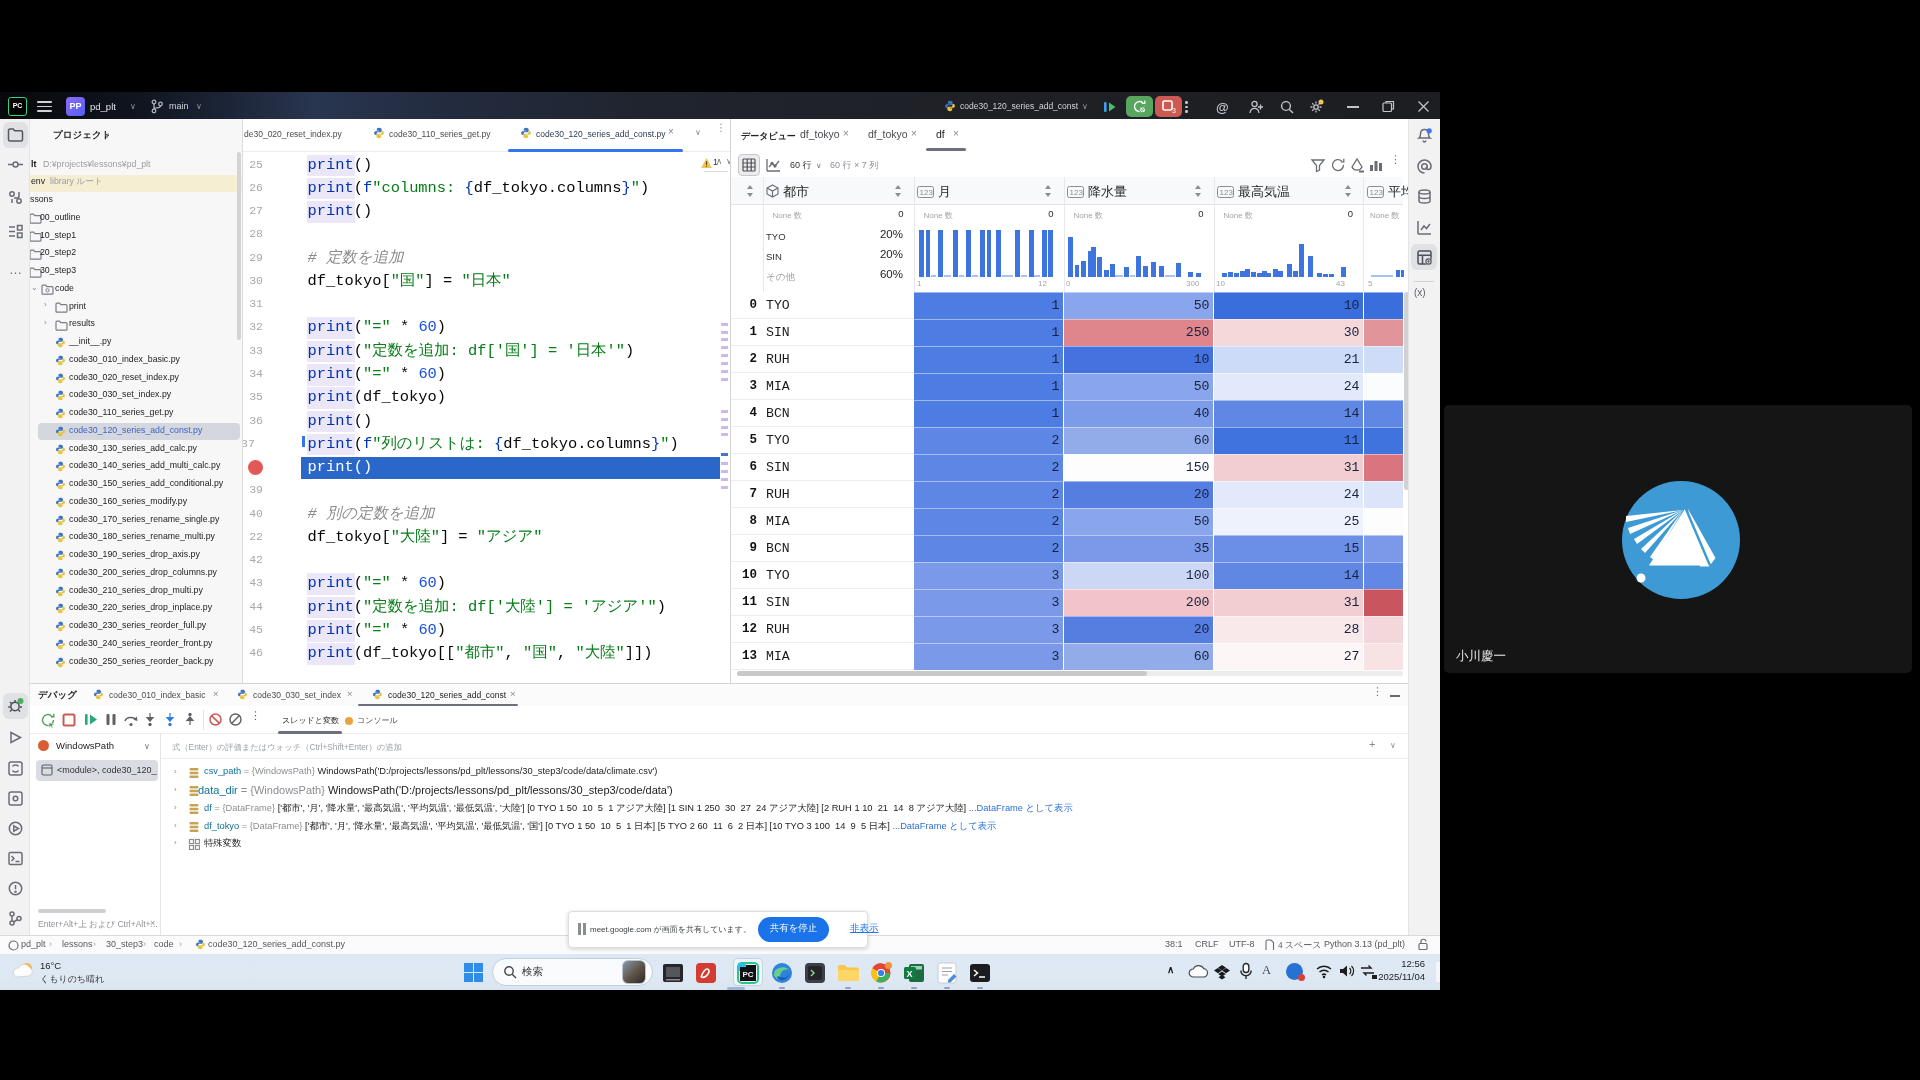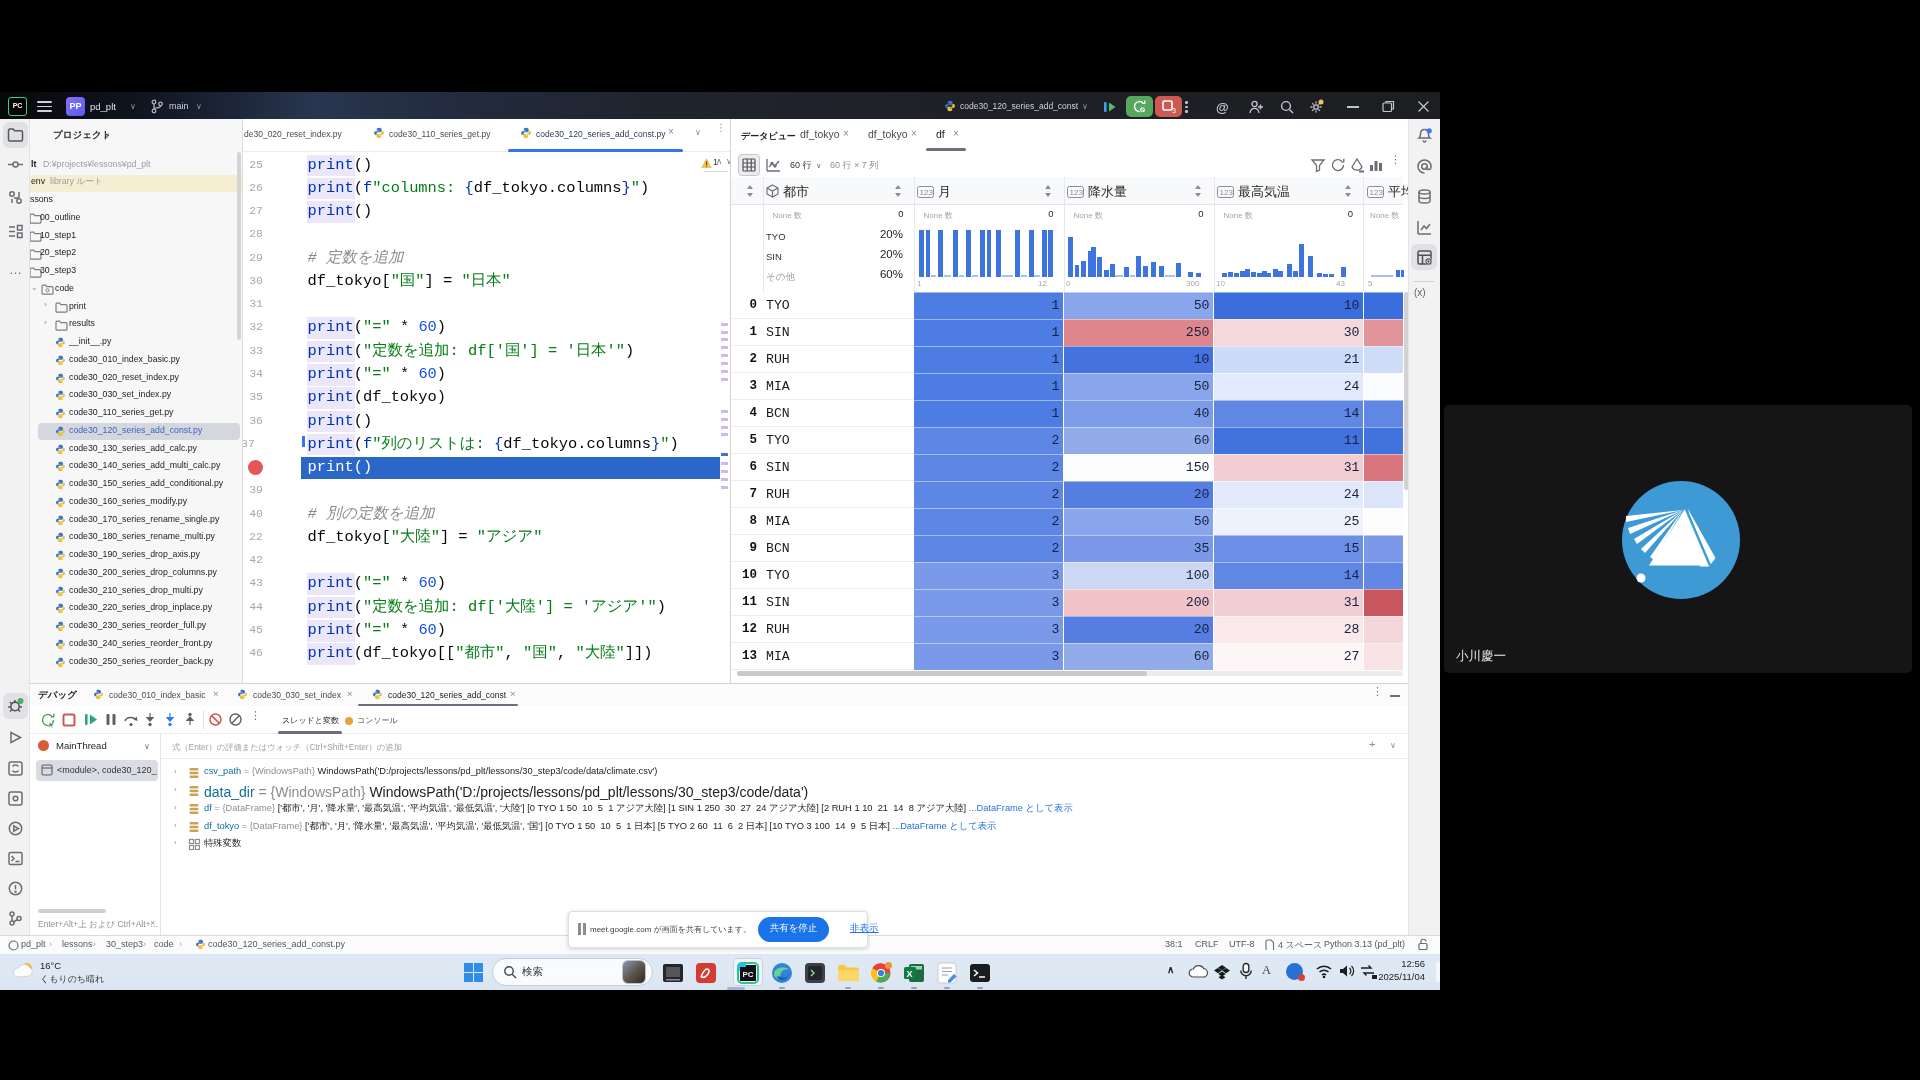--- a/index.html
+++ b/index.html
@@ -924,21 +924,21 @@
         <path d="M3.6 11.4 11.4 3.6"></path>
       </g>
     </svg>
     <div class="a" style="left:220px;top:30px;color:#5d6066;font-size:11px;line-height:5.5px">⋮</div>
     <div class="a" style="left:252px;top:32px;font-size:8px;color:#1d1d1f;white-space:nowrap;">スレッドと変数</div>
     <div class="a" style="left:248px;top:48px;width:64px;height:2.5px;background:#6c707e;border-radius:2px"></div>
     <div class="a" style="left:315px;top:34px;width:8px;height:8px;border-radius:50%;background:#e8a33d"></div>
     <div class="a" style="left:327px;top:32px;font-size:8px;color:#494b50;white-space:nowrap;">コンソール</div>
     <div class="a" style="left:130px;top:51px;width:1px;height:201px;background:#e4e4e6"></div>
     <div class="a" style="left:8px;top:57px;width:11px;height:11px;border-radius:50%;background:#d95d33"></div>
-    <div class="a" style="left:26px;top:57px;font-size:9.5px;color:#1d1d1f;white-space:nowrap;">MainThread</div>
+    <div class="a" style="left:26px;top:57px;font-size:9.5px;color:#1d1d1f;white-space:nowrap;">WindowsPath</div>
     <div class="a" style="left:114px;top:59px;font-size:8px;color:#777;white-space:nowrap;">∨</div>
     <div class="a" style="left:6px;top:77px;width:122px;height:21px;background:#d9dce2;border-radius:4px"></div>
     <svg class="a" style="left:11px;top:81px" width="12" height="12" viewBox="0 0 12 12">
       <g fill="none" stroke="#5d6066" stroke-width="1.1">
         <rect x="1" y="1" width="10" height="10" rx="1.5"></rect>
         <path d="M1 4h10"></path>
       </g>
     </svg>
     <div class="a" style="left:27px;top:82px;font-size:9px;color:#333;white-space:nowrap;width:100px;overflow:hidden">&lt;module&gt;, code30_120_se</div>
     <div class="a" style="left:8px;top:236px;font-size:8.5px;color:#8f9196;white-space:nowrap;">Enter+Alt+上 および Ctrl+Alt+...</div>
@@ -958,21 +958,21 @@
     </svg>
     <div class="a" style="left:174px;top:82.5px;font-size:9.3px;color:#222;white-space:nowrap"><span style="color:#0f7099">csv_path</span> <span style="color:#8a8d92">= <span style="color:#8a8d92">{WindowsPath}</span></span> WindowsPath('D:/projects/lessons/pd_plt/lessons/30_step3/code/data/climate.csv')</div>
     <div class="a" style="left:144px;top:101.5px;font-size:8px;color:#8a8d92;white-space:nowrap;">›</div>
     <svg class="a" style="left:158px;top:101.5px" width="12" height="12" viewBox="0 0 12 12">
       <g fill="#c8a356">
         <rect x="1.5" y="1" width="9" height="2.6" rx="1"></rect>
         <rect x="1.5" y="4.7" width="9" height="2.6" rx="1"></rect>
         <rect x="1.5" y="8.4" width="9" height="2.6" rx="1"></rect>
       </g>
     </svg>
-    <div class="a" style="left:174px;top:100.5px;font-size:14px;color:#222;white-space:nowrap"><span style="color:#0f7099">data_dir</span> <span style="color:#8a8d92">= <span style="color:#8a8d92">{WindowsPath}</span></span> WindowsPath('D:/projects/lessons/pd_plt/lessons/30_step3/code/data')</div>
+    <div class="a" style="left:168px;top:100.5px;font-size:11px;color:#222;white-space:nowrap"><span style="color:#0f7099">data_dir</span> <span style="color:#8a8d92">= <span style="color:#8a8d92">{WindowsPath}</span></span> WindowsPath('D:/projects/lessons/pd_plt/lessons/30_step3/code/data')</div>
     <div class="a" style="left:144px;top:119.5px;font-size:8px;color:#8a8d92;white-space:nowrap;">›</div>
     <svg class="a" style="left:158px;top:119.5px" width="12" height="12" viewBox="0 0 12 12">
       <g fill="#c8a356">
         <rect x="1.5" y="1" width="9" height="2.6" rx="1"></rect>
         <rect x="1.5" y="4.7" width="9" height="2.6" rx="1"></rect>
         <rect x="1.5" y="8.4" width="9" height="2.6" rx="1"></rect>
       </g>
     </svg>
     <div class="a" style="left:174px;top:118.5px;font-size:9.3px;color:#222;white-space:nowrap"><span style="color:#0f7099">df</span> <span style="color:#8a8d92">= <span style="color:#8a8d92">{DataFrame}</span></span> ['都市', '月', '降水量', '最高気温', '平均気温', '最低気温', '大陸'] [0 TYO 1 50&nbsp;&nbsp;10&nbsp;&nbsp;5&nbsp;&nbsp;1 アジア大陸] [1 SIN 1 250&nbsp;&nbsp;30&nbsp;&nbsp;27&nbsp;&nbsp;24 アジア大陸] [2 RUH 1 10&nbsp;&nbsp;21&nbsp;&nbsp;14&nbsp;&nbsp;8 アジア大陸] <span style="color:#2a6fdb">...DataFrame として表示</span></div>
     <div class="a" style="left:144px;top:137.5px;font-size:8px;color:#8a8d92;white-space:nowrap;">›</div>
@@ -1014,21 +1014,21 @@
   </svg>
 <div class="a" style="left:208px;top:939px;font-size:9px;color:#55585e;white-space:nowrap;">code30_120_series_add_const.py</div>
 <div class="a" style="left:1165px;top:939px;font-size:9px;color:#55585e;white-space:nowrap;">38:1</div>
 <div class="a" style="left:1195px;top:939px;font-size:9px;color:#55585e;white-space:nowrap;">CRLF</div>
 <div class="a" style="left:1229px;top:939px;font-size:9px;color:#55585e;white-space:nowrap;">UTF-8</div>
 <svg class="a" style="left:1263px;top:939px" width="12" height="12" viewBox="0 0 12 12">
     <g fill="none" stroke="#6a6d75" stroke-width="1.1">
       <path d="M3 11V2.5A1.5 1.5 0 0 1 4.5 1H8l2.5 2.5V11"></path>
     </g>
   </svg>
-<div class="a" style="left:1278px;top:939px;font-size:9px;color:#55585e;white-space:nowrap;">4 スペース</div>
+<div class="a" style="left:1278px;top:939px;font-size:9px;color:#55585e;white-space:nowrap;font-family:Liberation Serif, serif;">4 スペース</div>
 <div class="a" style="left:1324px;top:939px;font-size:9px;color:#55585e;white-space:nowrap;">Python 3.13 (pd_plt)</div>
 <svg class="a" style="left:1417px;top:938px" width="12" height="13" viewBox="0 0 12 13">
     <g fill="none" stroke="#6a6d75" stroke-width="1.2">
       <rect x="2" y="5.5" width="8" height="6" rx="1"></rect>
       <path d="M4 5.5V4a2.5 2.5 0 0 1 5-.5"></path>
     </g>
   </svg>
 <svg class="a" style="left:12px;top:960px" width="26" height="24" viewBox="0 0 26 24">
     <circle cx="15" cy="8" r="5" fill="#f7b84e"></circle>
     <path d="M6 17a5 4.5 0 0 1 .5-9 6 5.5 0 0 1 11-.5A4.5 4.5 0 0 1 17 16z" fill="#fdfdfd" stroke="#c9cdd2" stroke-width=".8"></path>

